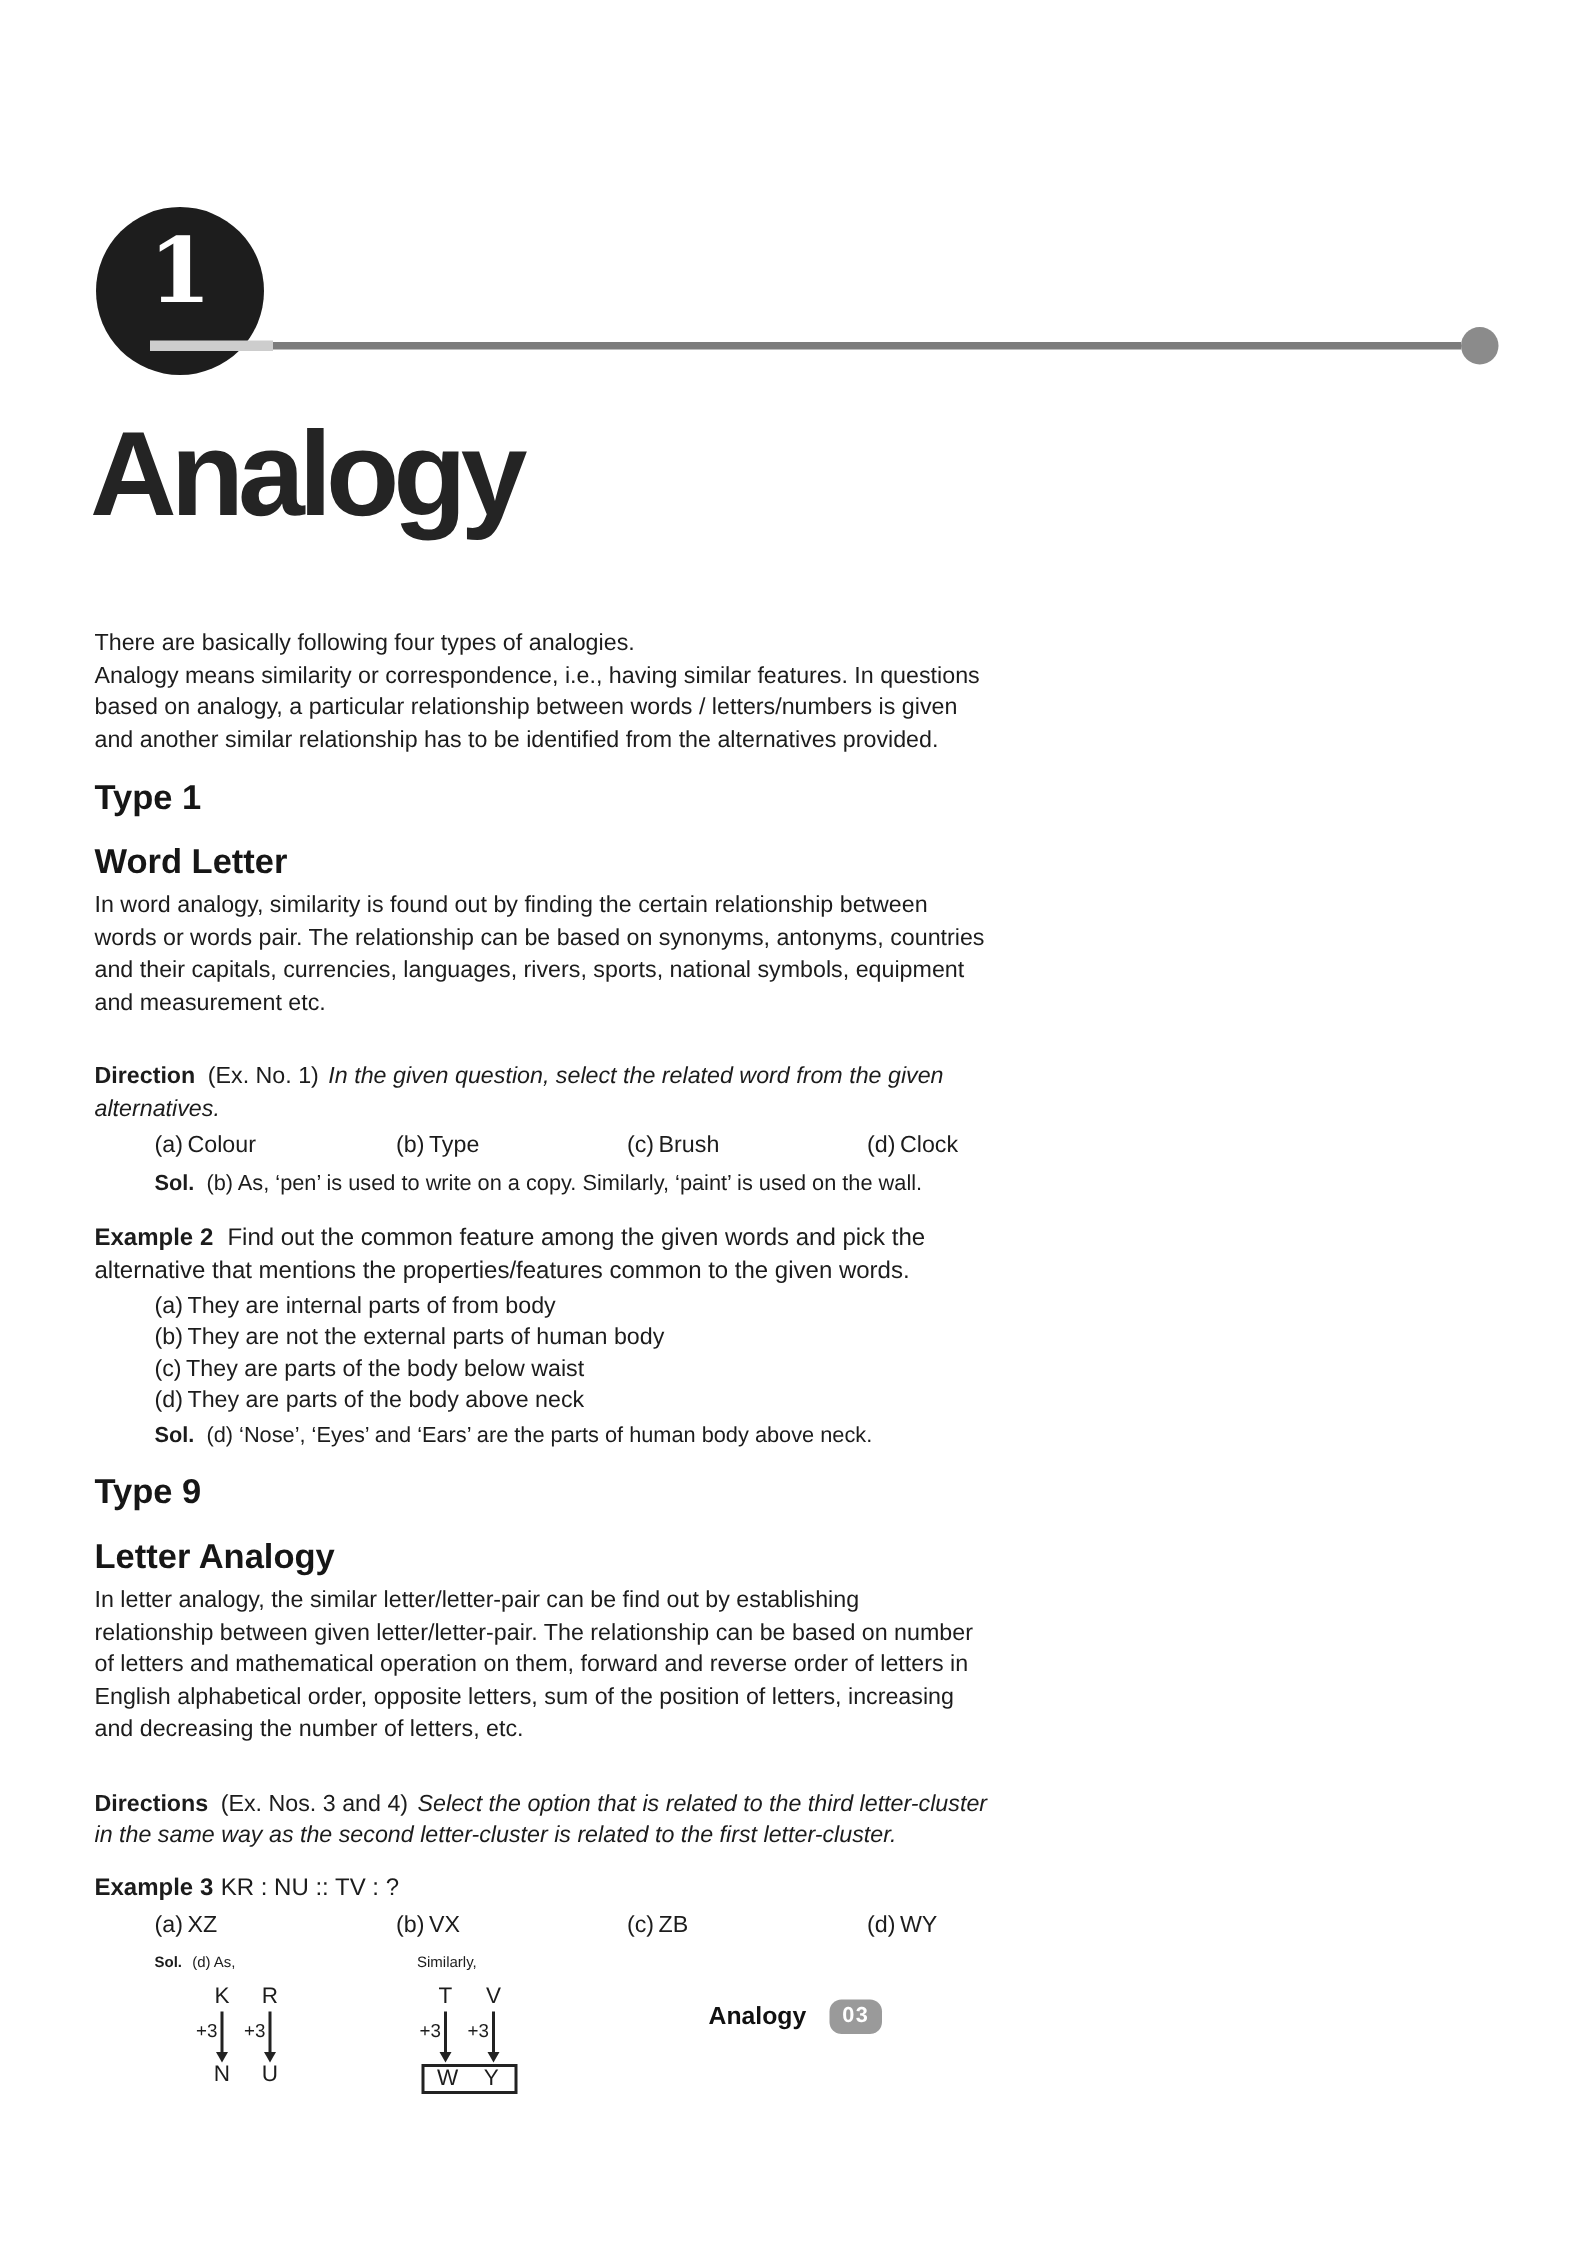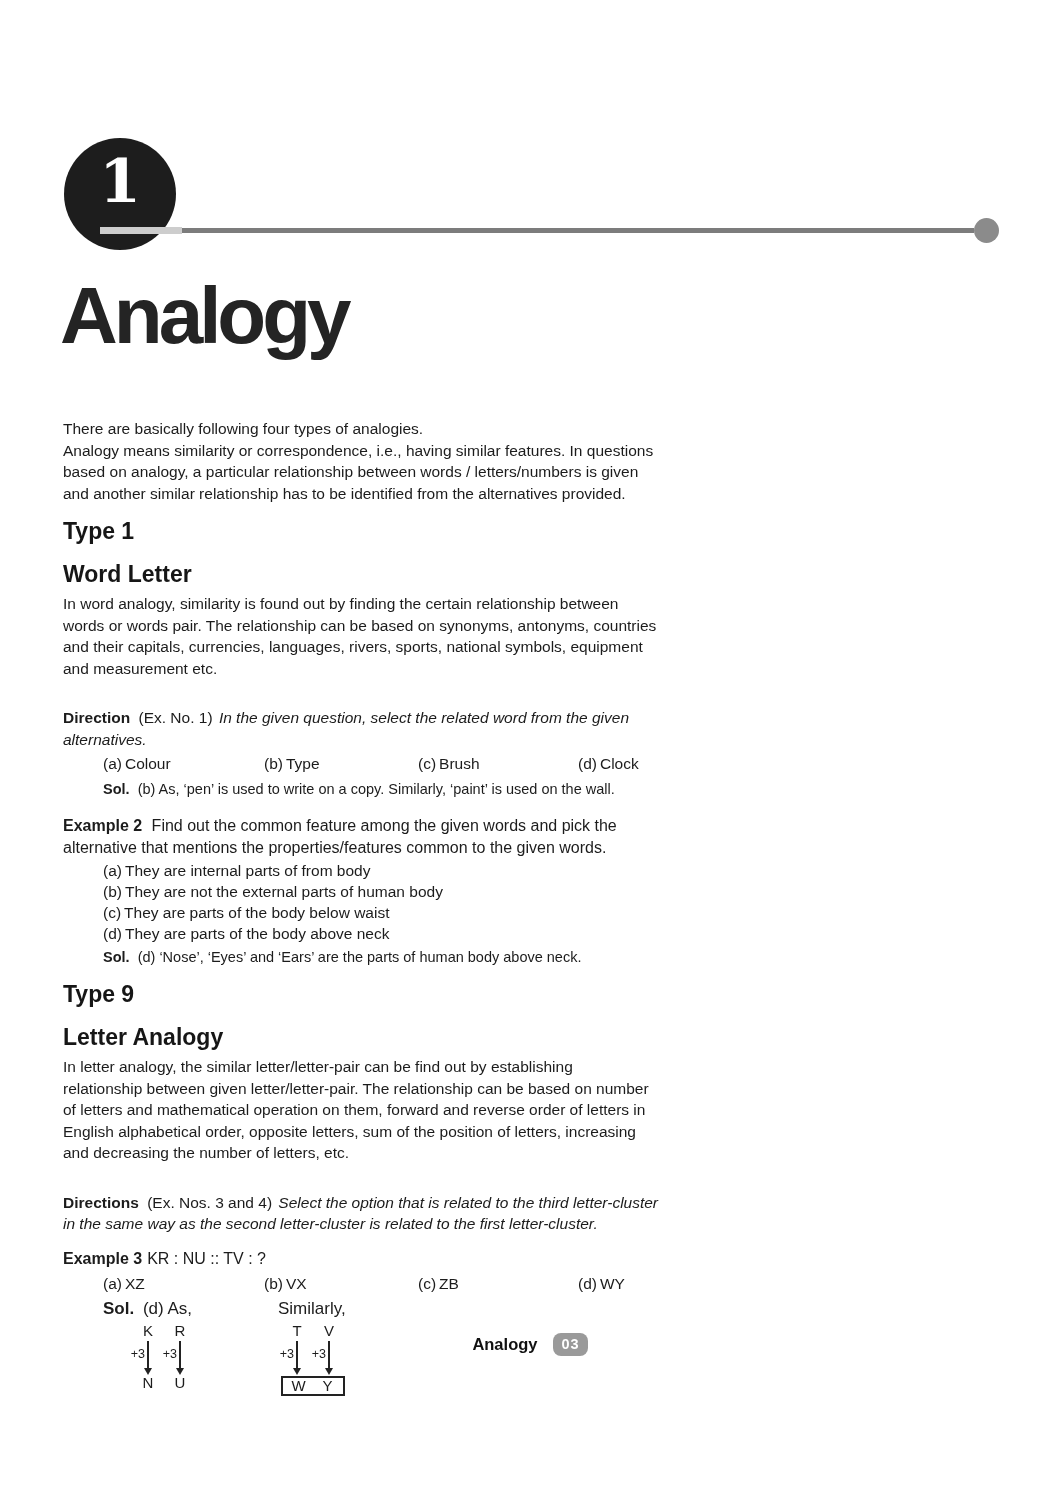--- a/index.html
+++ b/index.html
@@ -62,21 +62,21 @@
   .example2-q { margin-top:16px; font-size:16px; line-height:21.5px; }
   .example2-q b { margin-right:5px; }
   .words-line { margin:1px 0 0 43px; font-size:16.5px; line-height:21px; }
   .optlist { margin:2px 0 0 40px; font-size:15.5px; }
   .optlist .optrow { line-height:21px; display:flex; }
   .sol2 { margin-top:4px; }
 
   
   .sol-block { margin:6px 0 0 40px; display:flex; }
   .diag-col.left-col { width:175px; }
-  .sol-line { font-size:17px; line-height:18px; }
+  .sol-line { font-size:10px; line-height:18px; }
   .sol-line b { margin-right:4px; }
   .lag { display:inline-flex; flex-direction:column; margin-top:5px; }
   .lag-left  { margin-left:29px; }
   .lag-right { margin-left:3px; }
   .lag-row { display:flex; }
   .cell { width:32px; display:flex; justify-content:center; font-size:15px; line-height:16px; }
   .mid-cell { width:32px; position:relative; display:flex; justify-content:center; height:36px; }
   .op { position:absolute; right:19px; top:8px; font-size:12.5px; }
   .arrow { width:2px; background:#222; height:28px; margin-top:2px; position:relative; }
   .arrow::after {

